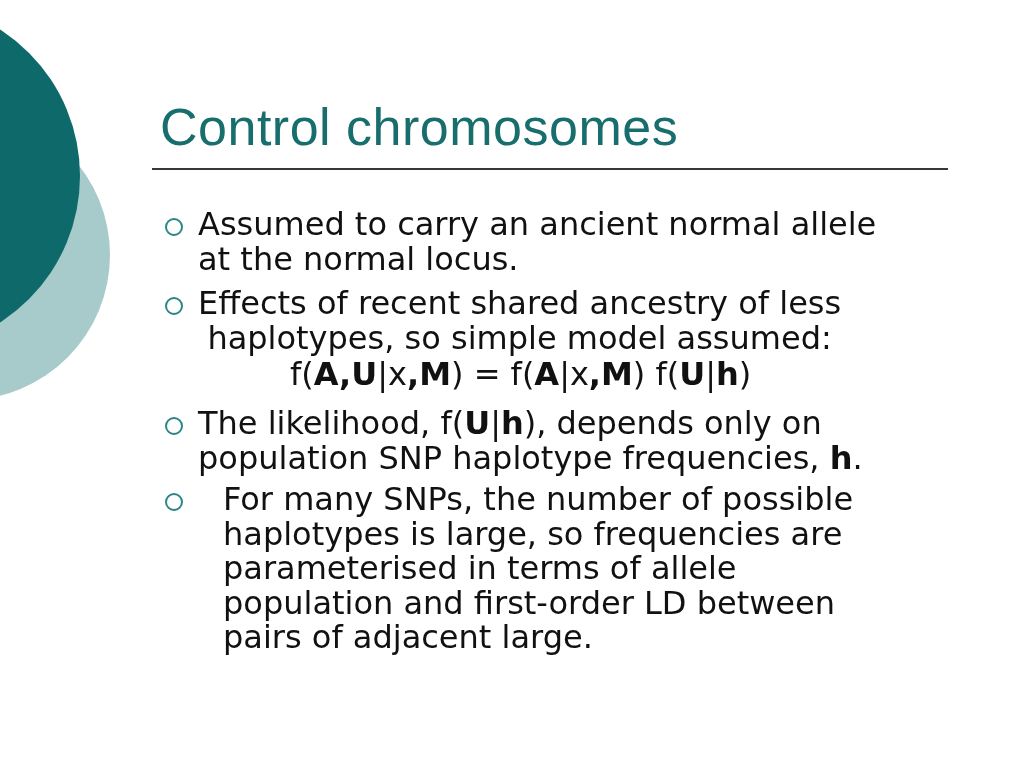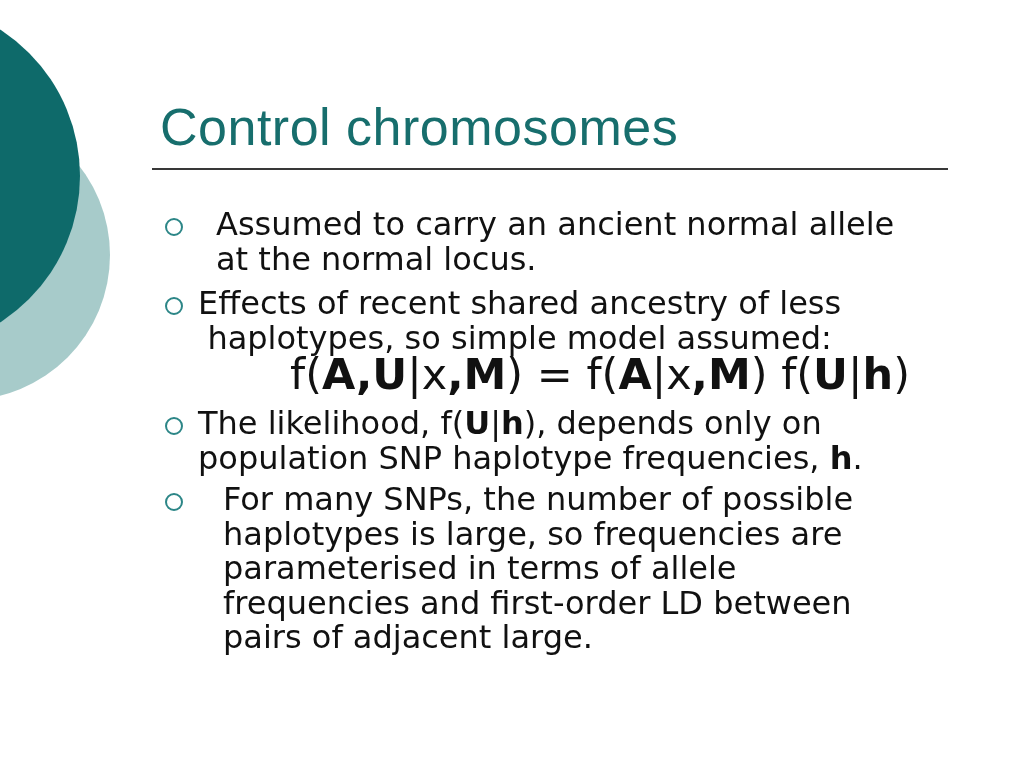--- a/index.html
+++ b/index.html
@@ -21,24 +21,24 @@
     box-sizing:border-box;flex:none;width:18px;height:18px;
     border:2.5px solid var(--ring_color,#2c8687);border-radius:50%;
     margin:11px 15px 0 0;background:transparent;
   }
   .line{
     font-size:32px;line-height:34.5px;height:34.5px;white-space:nowrap;
     color:var(--text_color,#111);
   }
   .formula{
     position:absolute;left:290px;top:357px;
-    font-size:43px;line-height:35px;white-space:nowrap;color:var(--text_color,#111);
+    font-size:32px;line-height:35px;white-space:nowrap;color:var(--text_color,#111);
   }
   .b{font-weight:bold;}
-  #g1{top:207px;gap:18px;} #g2{top:286px;text-align:center;} #g3{top:406px;} #g4{top:482px;gap:25px;}
+  #g1{top:207px;} #g2{top:286px;text-align:center;} #g3{top:406px;} #g4{top:482px;gap:25px;}
 </style>
 </head>
 <body>
 
 <div class="slide" style="--teal_dark: #0e6a6a; --teal_light: #a7cbca; --title_color: #176e6d; --rule_color: #383838; --text_color: #111111; --ring_color: #2c8687;">
 
   <div class="circle c-light"></div>
   <div class="circle c-dark"></div>
 
   <div class="title">Control chromosomes</div>
@@ -69,18 +69,18 @@
       <div class="line"><span>population SNP haplotype frequencies, </span><span class="b">h</span><span>.</span></div>
     </div>
   </div>
 
   <div class="group" id="g4">
     <span class="marker"></span>
     <div>
       <div class="line"><span>For many SNPs, the number of possible</span></div>
       <div class="line"><span>haplotypes is large, so frequencies are</span></div>
       <div class="line"><span>parameterised in terms of allele</span></div>
-      <div class="line"><span>frequencies and first-order LD between</span></div>
+      <div class="line"><span>population and first-order LD between</span></div>
       <div class="line"><span>pairs of adjacent large.</span></div>
     </div>
   </div>
 
 </div>
 
 </body></html>

